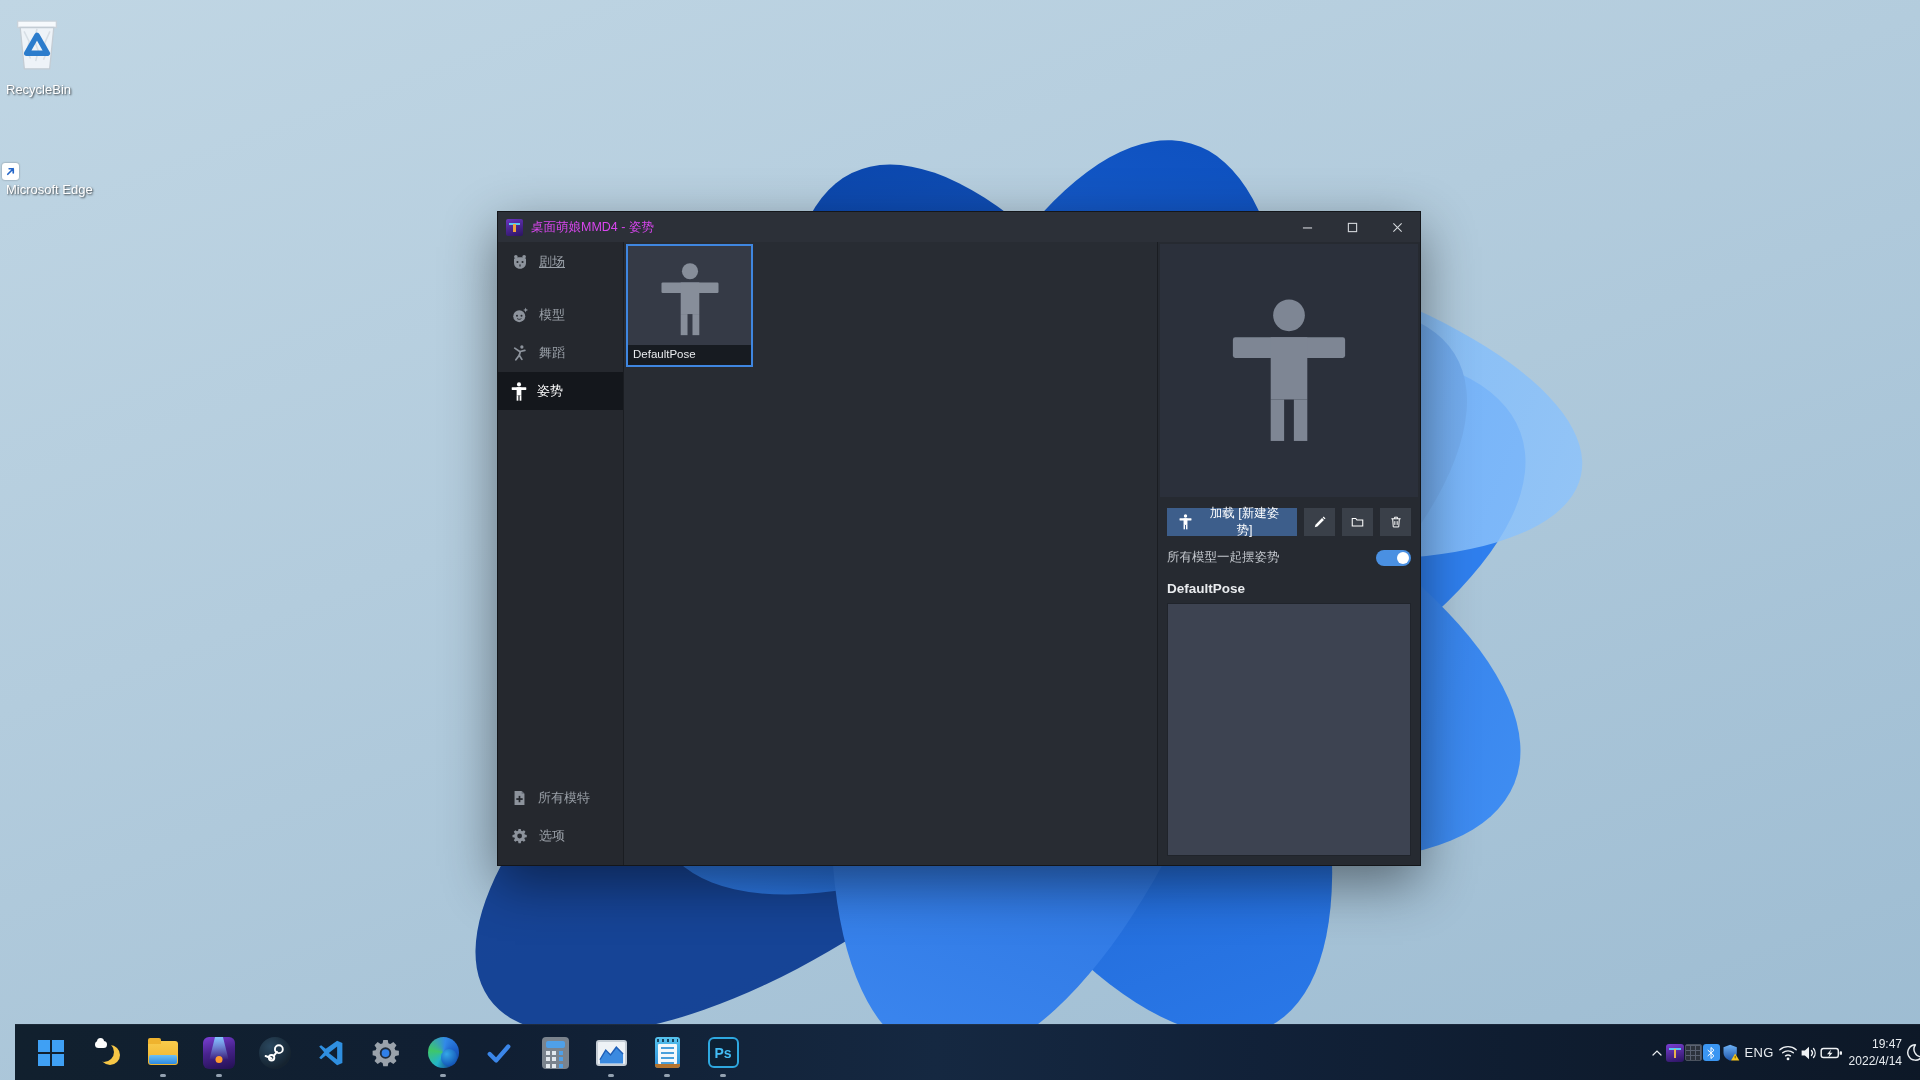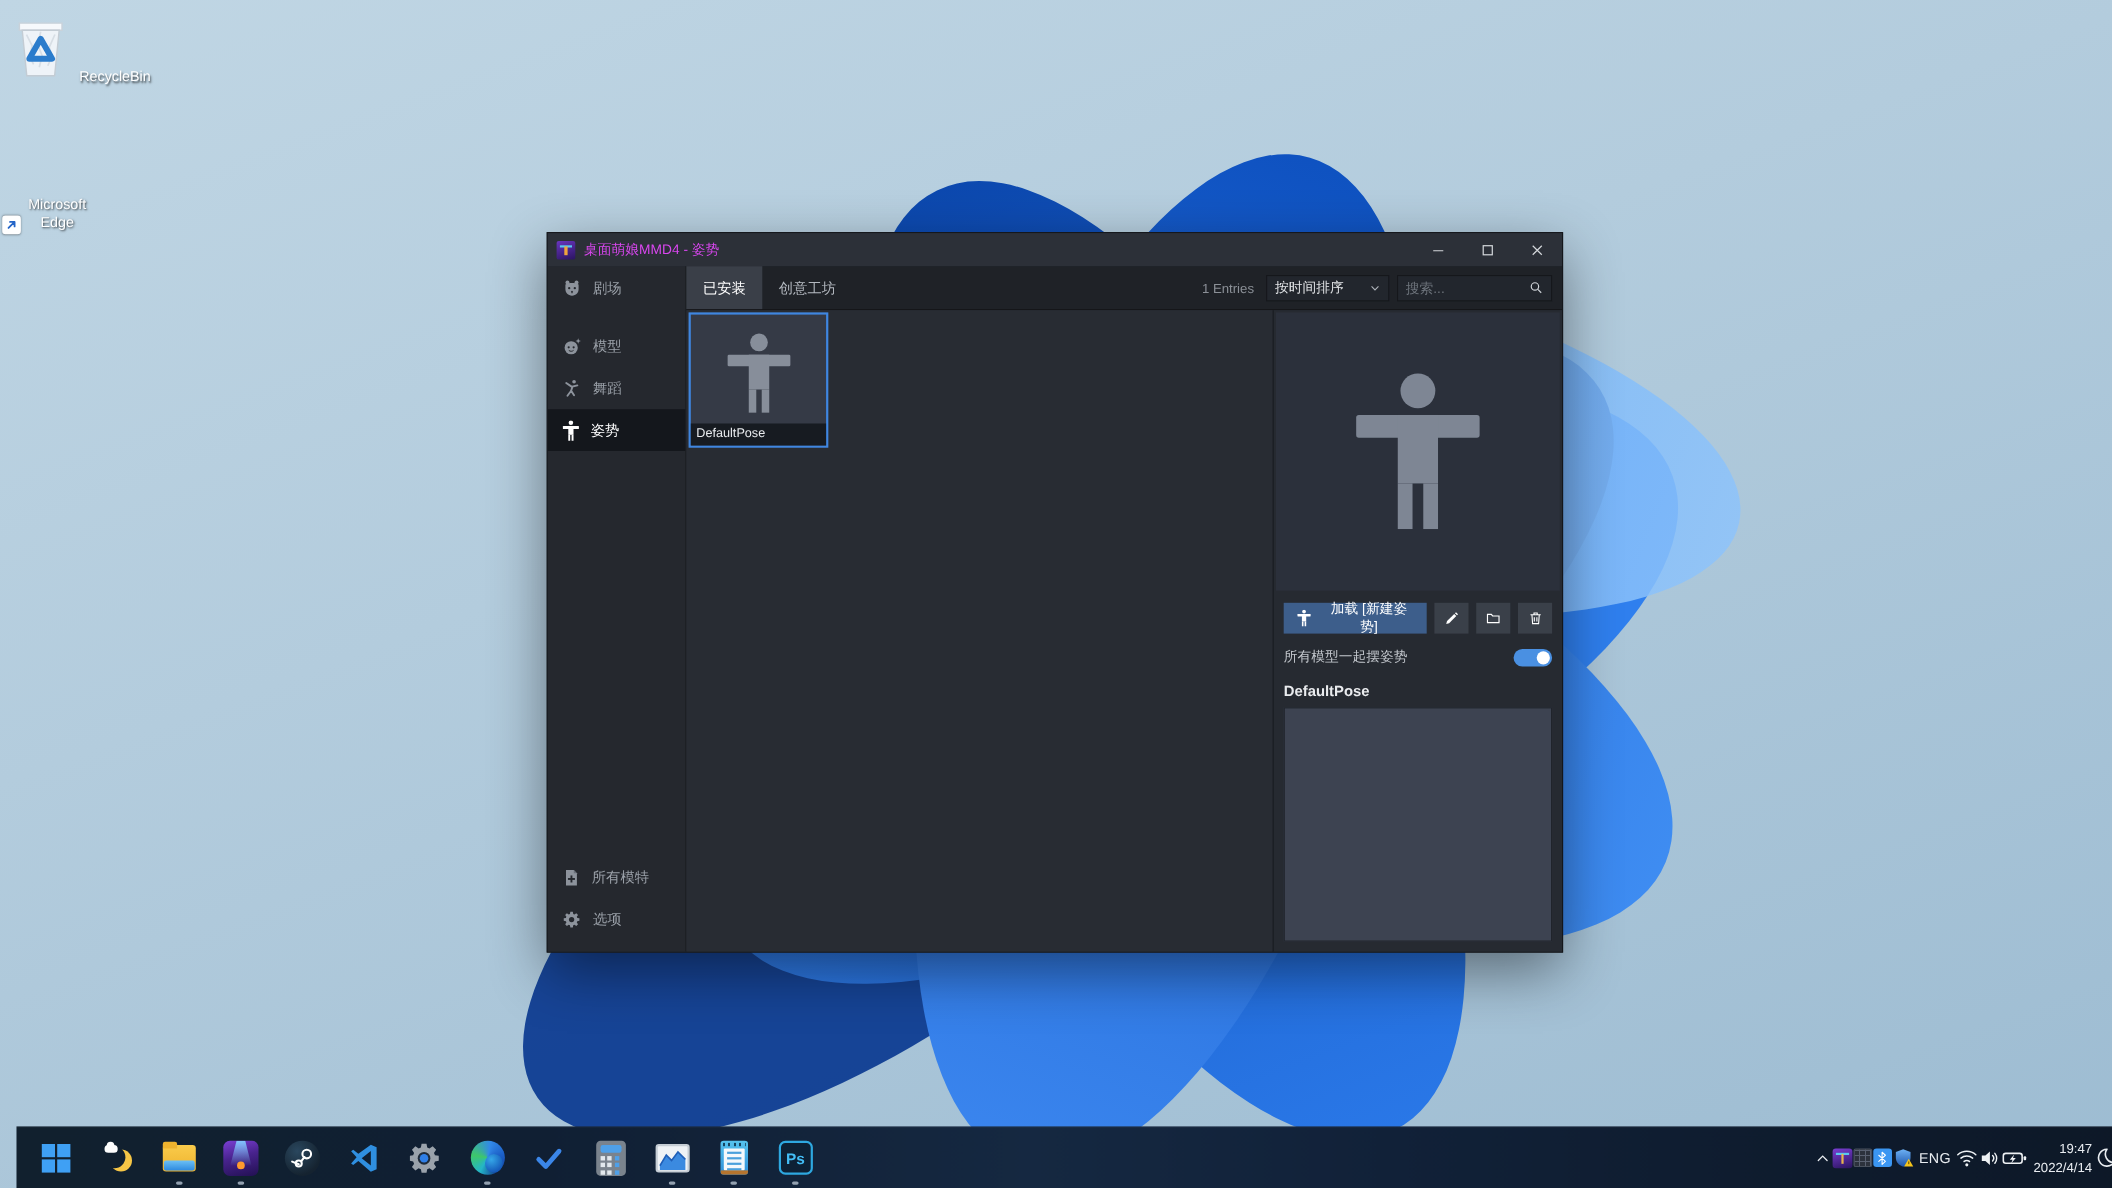--- a/index.html
+++ b/index.html
@@ -17,21 +17,21 @@
   .p1 { left:300px; top:340px; width:980px; height:400px; transform:rotate(-20deg); background:linear-gradient(95deg,#0d4db8,#2f7fee 70%); }
   .p2 { left:300px; top:340px; width:980px; height:400px; transform:rotate(22deg);  background:linear-gradient(95deg,#1257cc,#3f8df2); }
   .p3 { left:315px; top:345px; width:950px; height:390px; transform:rotate(64deg);  background:linear-gradient(95deg,#0c48ae,#2a78e8); }
   .p4 { left:315px; top:345px; width:950px; height:390px; transform:rotate(106deg); background:linear-gradient(95deg,#0e51c0,#3b86ef); }
   .p5 { left:325px; top:350px; width:930px; height:380px; transform:rotate(148deg); background:linear-gradient(95deg,#0b43a4,#2f7ce9); }
   .p-shadow { left:150px; top:560px; width:760px; height:320px; transform:rotate(-35deg); background:#0a3890; opacity:.92; }
   .p-light  { left:500px; top:180px; width:820px; height:300px; transform:rotate(12deg); background:linear-gradient(100deg,#5ea7f7,#8fc4fb); opacity:.85; }
   .p-core   { left:610px; top:360px; width:360px; height:360px; background:radial-gradient(circle at 45% 40%, #2f7ce9, #0c4ab0 80%); }
 
   
-  .desk-icon { position:absolute; width:88px; display:flex; align-items:flex-end; gap:4px; cursor:default; }
+  .desk-icon { position:absolute; width:88px; display:flex; flex-direction:column; align-items:flex-start; gap:4px; cursor:default; }
   .desk-icon .dlabel { color:#fff; font-size:13px; text-align:center; text-shadow:1px 1px 2px rgba(0,0,0,.75); line-height:1.25; }
   .recycle-pos { left:6px; top:8px; }
   .edge-pos { left:6px; top:178px; }
   .edge-ball { width:58px; height:58px; border-radius:50%; position:relative;
     background: conic-gradient(from 210deg, #24b5c8, #3ec76a 70deg, #3289e8 160deg, #1b5ec6 230deg, #133f93 300deg, #24b5c8 360deg); }
   .edge-ball::after { content:""; position:absolute; left:42%; top:40%; width:52%; height:52%; border-radius:50%;
     background: radial-gradient(circle at 35% 30%, #35a7e8, #1458b8 75%); }
   .shortcut-badge { position:absolute; left:-4px; bottom:-2px; width:17px; height:17px; background:#fff; border-radius:3px;
     display:flex; align-items:center; justify-content:center; box-shadow:0 0 2px rgba(0,0,0,.4); }
 
@@ -46,21 +46,21 @@
   .title-text { color:#d946ef; font-size:12.5px; }
   .win-controls { margin-left:auto; display:flex; height:100%; }
   .wc-btn { width:45px; height:100%; display:flex; align-items:center; justify-content:center; }
   .wc-btn svg { stroke:#d4d7db; }
 
   .win-body { flex:1; display:flex; min-height:0; }
 
   
   .sidebar { width:126px; background:#25282e; border-right:1px solid #1a1d22; display:flex; flex-direction:column; flex:none; }
   .side-item { height:38px; display:flex; align-items:center; gap:10px; padding-left:13px; color:#9aa0a8; font-size:13px; cursor:default; flex:none; }
-  .side-item.first { height:40px; }
+  .side-item.first { height:40px;text-decoration:underline; }
   .side-item.gap-top { margin-top:14px; }
   .side-item.active { background:#14171c; color:#ffffff; }
   .side-item.active svg { color:#ffffff; }
   .side-item svg { color:#8d939c; flex:none; }
   .side-spacer { flex:1; }
   .side-bottom-pad { height:10px; flex:none; }
 
   
   .main { flex:1; display:flex; flex-direction:column; min-width:0; }
   .hdr { height:40px; background:#1f2227; border-bottom:1px solid #141619; display:flex; align-items:center; padding-right:9px; flex:none; }
@@ -295,43 +295,20 @@
         <svg width="18" height="18" viewBox="0 0 24 24" fill="currentColor">
           <path d="M21 13.5v-3l-2.6-.5a6.7 6.7 0 0 0-.6-1.5l1.5-2.2-2.1-2.1-2.2 1.5c-.5-.25-1-.45-1.5-.6L13 2.5h-3l-.5 2.6c-.5.15-1 .35-1.5.6L5.8 4.2 3.7 6.3l1.5 2.2c-.25.5-.45 1-.6 1.5l-2.6.5v3l2.6.5c.15.5.35 1 .6 1.5l-1.5 2.2 2.1 2.1 2.2-1.5c.5.25 1 .45 1.5.6l.5 2.6h3l.5-2.6c.5-.15 1-.35 1.5-.6l2.2 1.5 2.1-2.1-1.5-2.2c.25-.5.45-1 .6-1.5z"></path>
           <circle cx="11.5" cy="12" r="3.2" fill="#25282e"></circle>
         </svg>
         <span>选项</span>
       </div>
       <div class="side-bottom-pad"></div>
     </aside>
 
     <div class="main">
-      <div class="hdr">
-        <div class="tab active">
-          <span>已安装</span>
-        </div>
-        <div class="tab">
-          <span>创意工坊</span>
-        </div>
-        <div class="hdr-spacer"></div>
-        <span class="entries">1 Entries</span>
-        <div class="sortbox">
-          <span>按时间排序</span>
-          <svg width="10" height="10" viewBox="0 0 16 16">
-            <path d="M3 5.5l5 5 5-5" stroke="#aeb3ba" stroke-width="1.6" fill="none"></path>
-          </svg>
-        </div>
-        <div class="searchbox">
-          <input placeholder="搜索..." style="">
-          <svg width="13" height="13" viewBox="0 0 24 24">
-            <circle cx="10" cy="10" r="6.2" stroke="#cfd3d8" stroke-width="2" fill="none"></circle>
-            <path d="M14.8 14.8L20.5 20.5" stroke="#cfd3d8" stroke-width="2"></path>
-          </svg>
-        </div>
-      </div>
 
       <div class="content-row">
         <div class="grid-area">
           <div class="pose-card">
             <svg class="figure" viewBox="0 0 100 120">
               <circle cx="50" cy="15" r="13"></circle>
                 <rect x="4" y="33" width="92" height="17" rx="2"></rect>
               <rect x="35" y="33" width="30" height="51"></rect>
                 <rect x="35" y="84" width="11" height="34"></rect>
                 <rect x="54" y="84" width="11" height="34"></rect>

